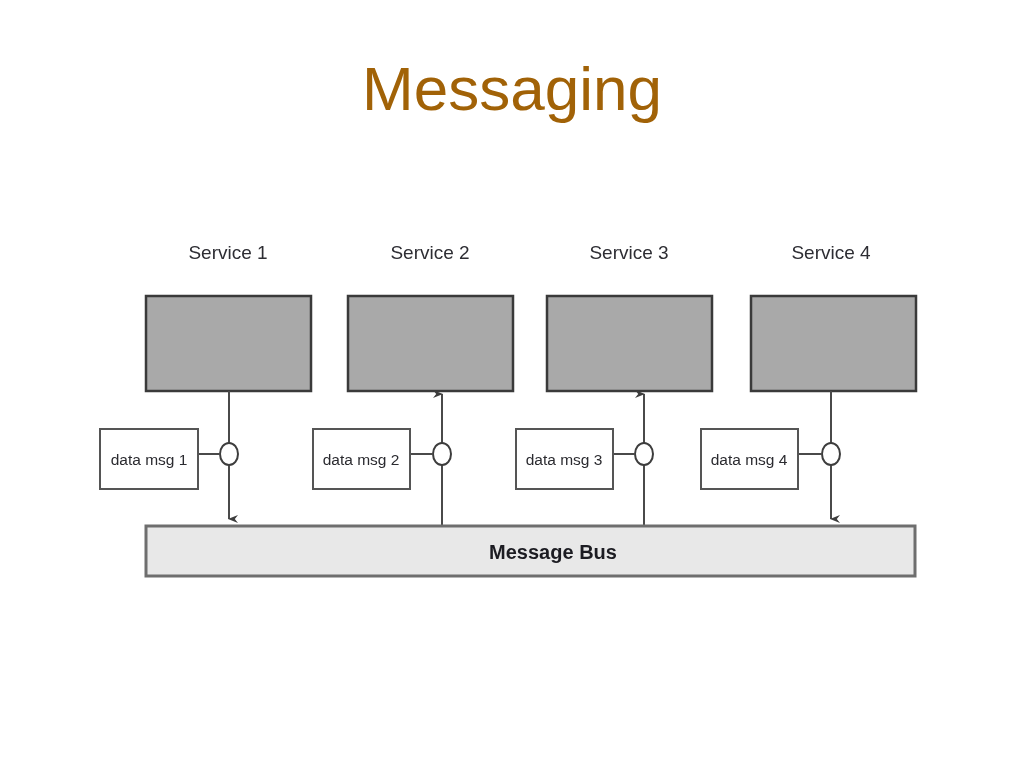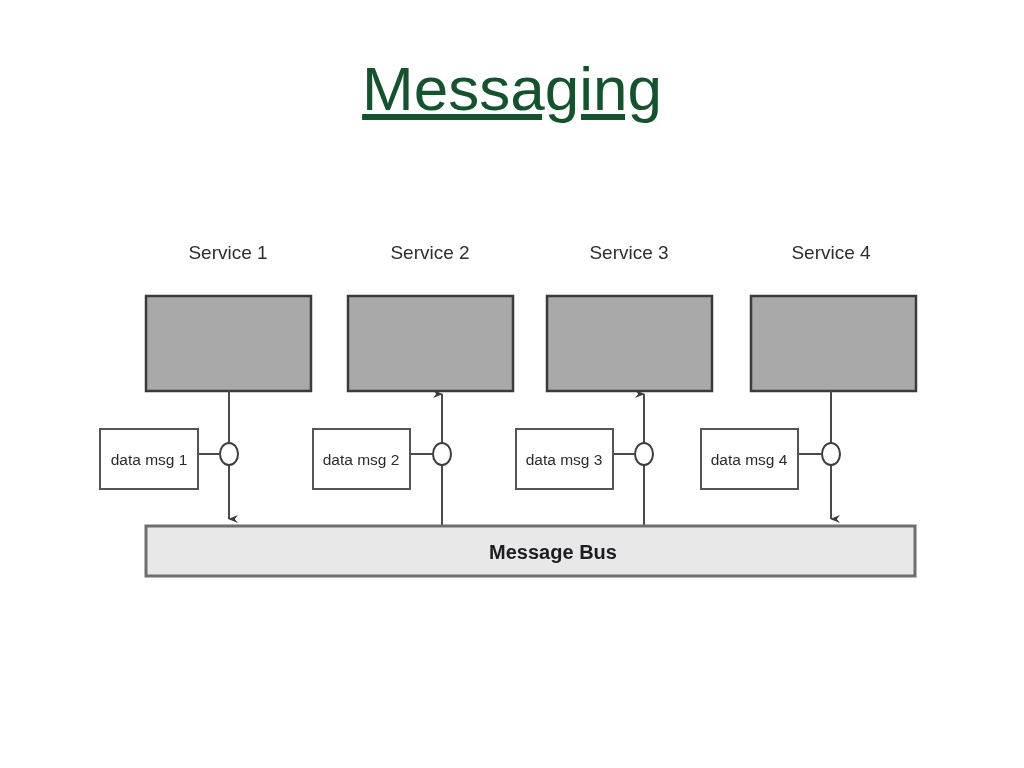--- a/index.html
+++ b/index.html
@@ -25,24 +25,23 @@
   #slide-title {
     position: absolute;
     left: 0;
     top: 56px;
     width: 1024px;
     text-align: center;
     font-family: "Liberation Sans", sans-serif;
     font-size: 62px;
     font-weight: 400;
     line-height: 1.05;
-    color: #14532d;
+    color: #a16207;
     letter-spacing: 0px;
     white-space: nowrap;
-    text-decoration: underline;
   }
 
   
   #diagram {
     position: absolute;
     left: 0;
     top: 16px;
     width: 1024px;
     height: 664px;
     margin-left: 8px;

